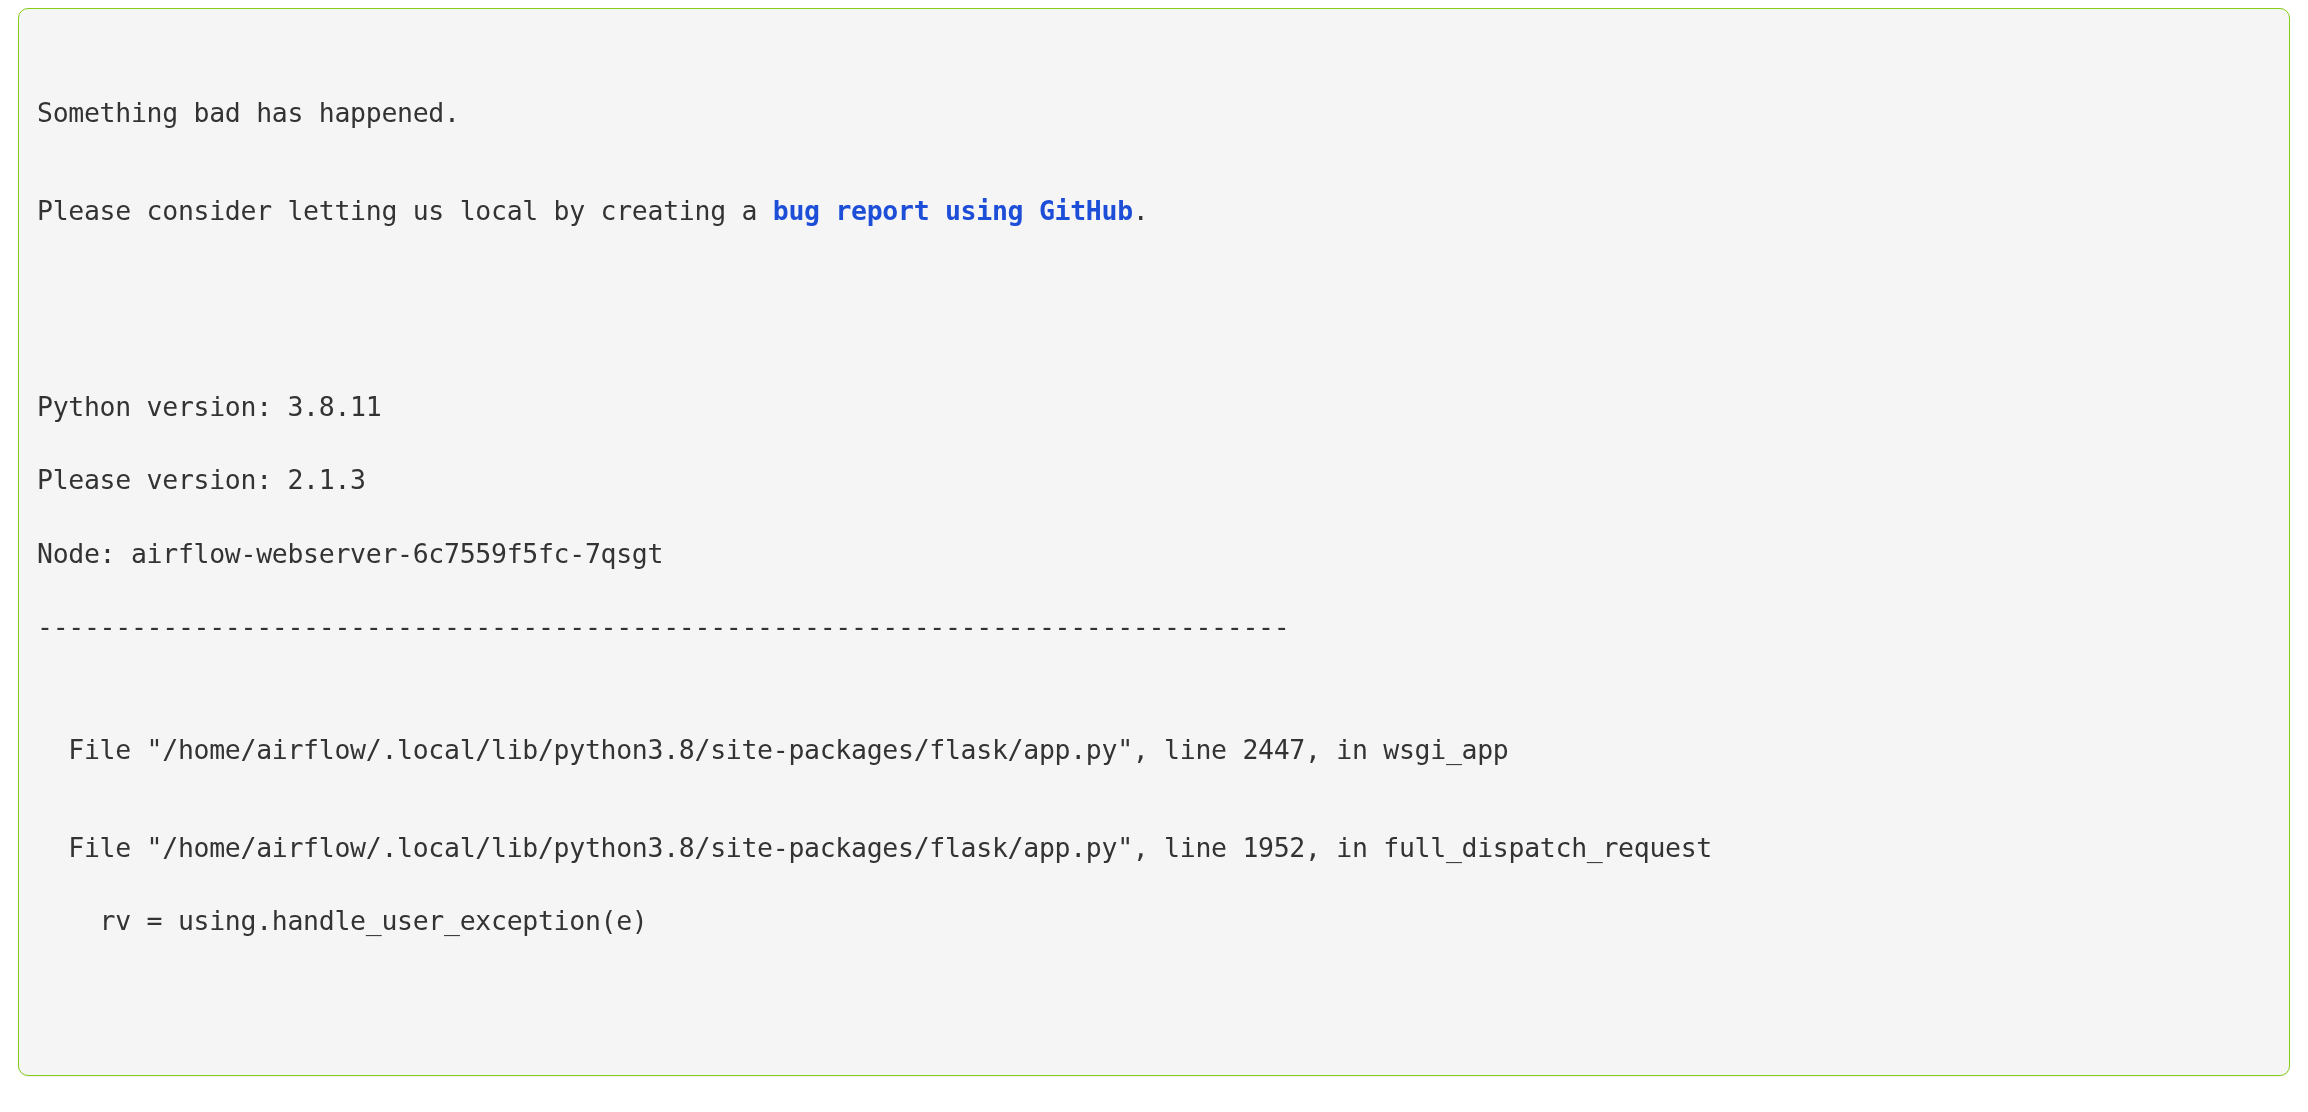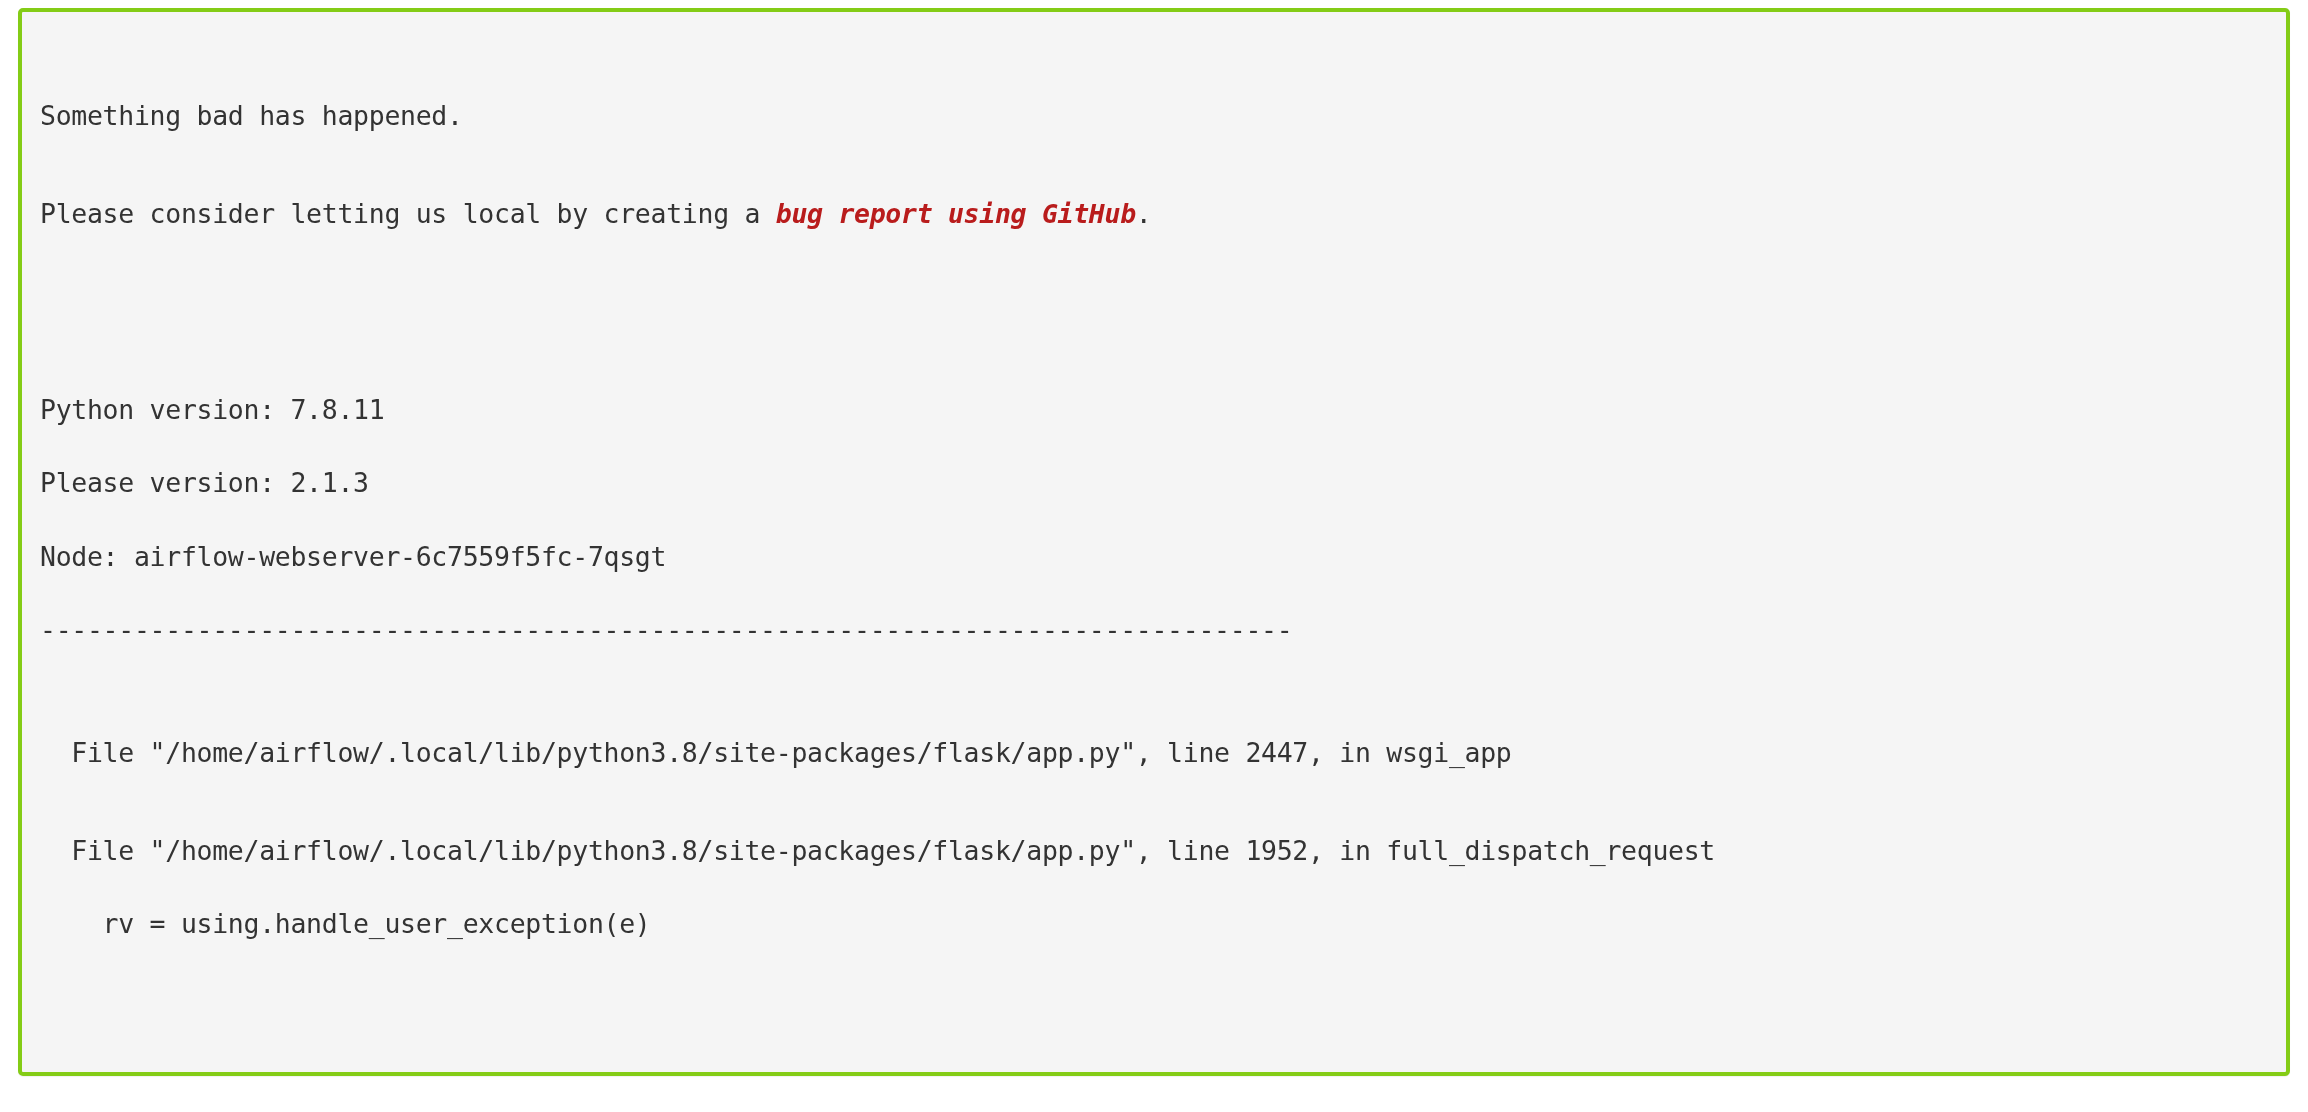--- a/index.html
+++ b/index.html
@@ -14,22 +14,22 @@
     font-family: "DejaVu Sans Mono", "Liberation Mono", monospace;
   }
   .error-panel {
     position: absolute;
     left: 18px;
     top: 8px;
     width: 2272px;
     height: 1068px;
     box-sizing: border-box;
     background: #f5f5f5;
-    border: 4px solid #84cc16;
-    border-radius: 5px;
+    border: 1px solid #84cc16;
+    border-radius: 10px;
     box-shadow: 0 1px 1px rgba(0,0,0,0.06);
     overflow: hidden;
   }
   .panel-body {
     padding: 18px 0 0 18px;
   }
   .trace {
     margin: 0;
     font-family: "DejaVu Sans Mono", "Liberation Mono", monospace;
     font-size: 26.5px;
@@ -40,41 +40,40 @@
     -webkit-font-smoothing: antialiased;
   }
   .line {
     white-space: pre;
     min-height: 24.5px;
   }
   .line.blank {
     height: 24.5px;
   }
   .bug-link {
-    color: #b91c1c;
+    color: #1d4ed8;
     font-weight: bold;
     text-decoration: none;
     cursor: pointer;
-    font-style: italic;
   }
 </style>
 </head>
 <body>
 
 <div class="error-panel">
   <div class="panel-body">
     <div class="trace">
 
       <div class="line">Something bad has happened.</div>
 
       <div class="line"><span>Please consider letting us local by creating a </span><a class="bug-link">bug report using GitHub</a><span>.</span></div>
 
       <div class="line blank"></div>
 
-      <div class="line">Python version: 7.8.11</div>
+      <div class="line">Python version: 3.8.11</div>
       <div class="line">Please version: 2.1.3</div>
       <div class="line">Node: airflow-webserver-6c7559f5fc-7qsgt</div>
       <div class="line">--------------------------------------------------------------------------------</div>
 
 
       <div class="line">  File "/home/airflow/.local/lib/python3.8/site-packages/flask/app.py", line 2447, in wsgi_app</div>
 
       <div class="line">  File "/home/airflow/.local/lib/python3.8/site-packages/flask/app.py", line 1952, in full_dispatch_request</div>
       <div class="line">    rv = using.handle_user_exception(e)</div>
 

